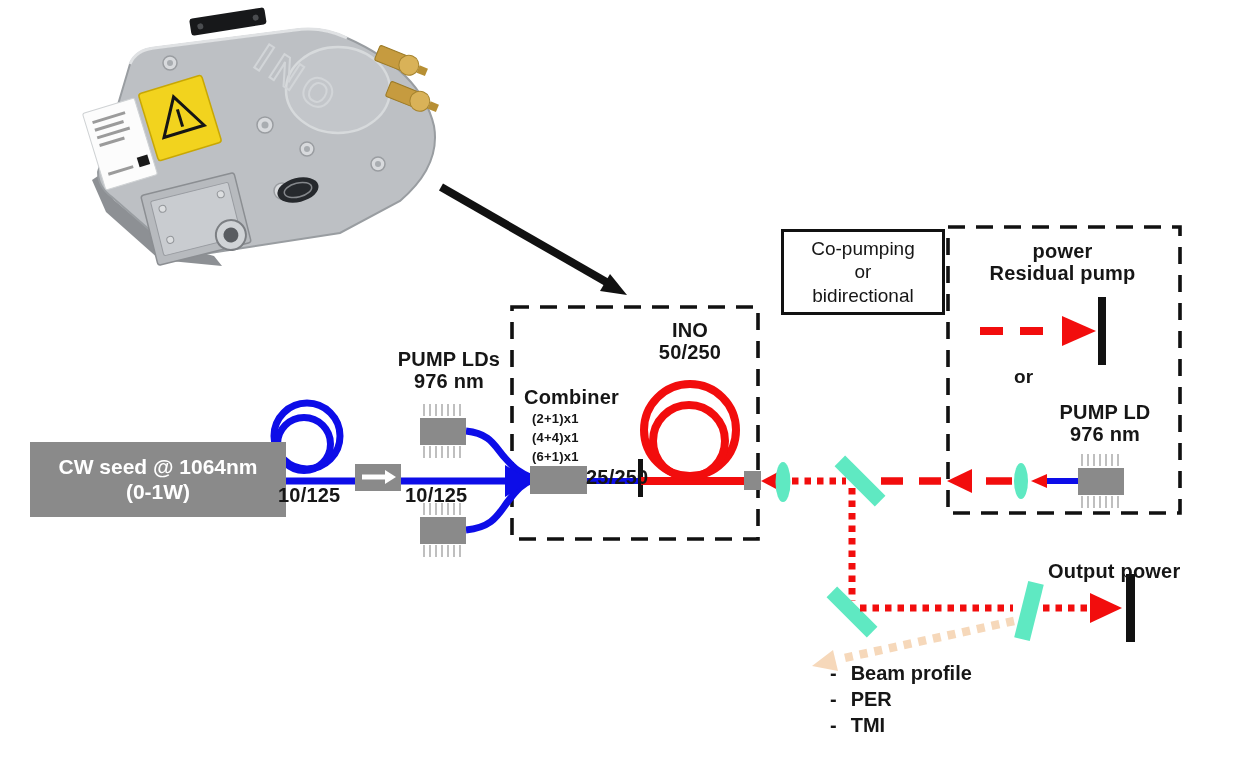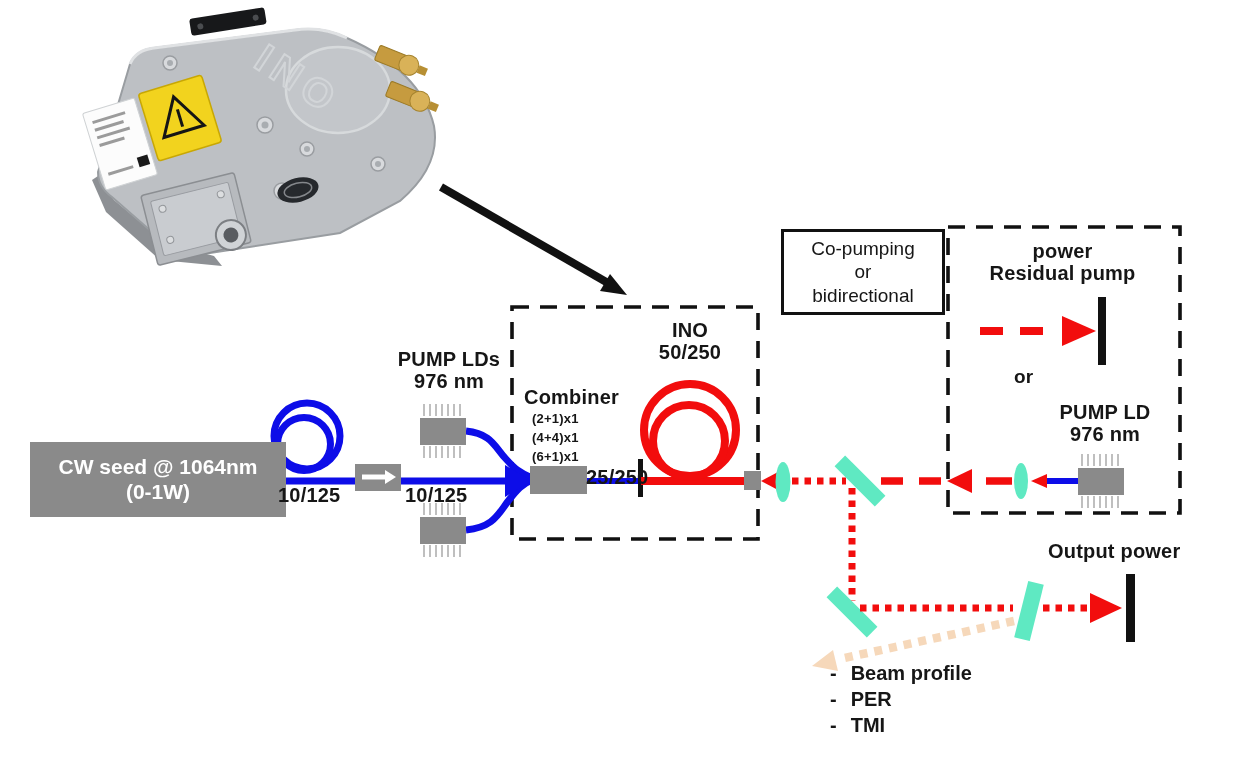--- a/index.html
+++ b/index.html
@@ -213,21 +213,21 @@
 <div class="lbl s20 center" style="left:955px;top:240px;width:215px">
   <div>power</div>
   <div>Residual pump</div>
 </div>
 <div class="lbl s19" style="left:1014px;top:366px">or</div>
 <div class="lbl s20 center" style="left:1040px;top:401px;width:130px">
   <div>PUMP LD</div>
   <div>976 nm</div>
 </div>
 
-<div class="lbl s20" style="left:1048px;top:540px">Output power</div>
+<div class="lbl s20" style="left:1048px;top:560px">Output power</div>
 
 <div id="meas">
   <div class="meas-row">
     <span>-</span>
     <span>Beam profile</span>
   </div>
   <div class="meas-row">
     <span>-</span>
     <span>PER</span>
   </div>

